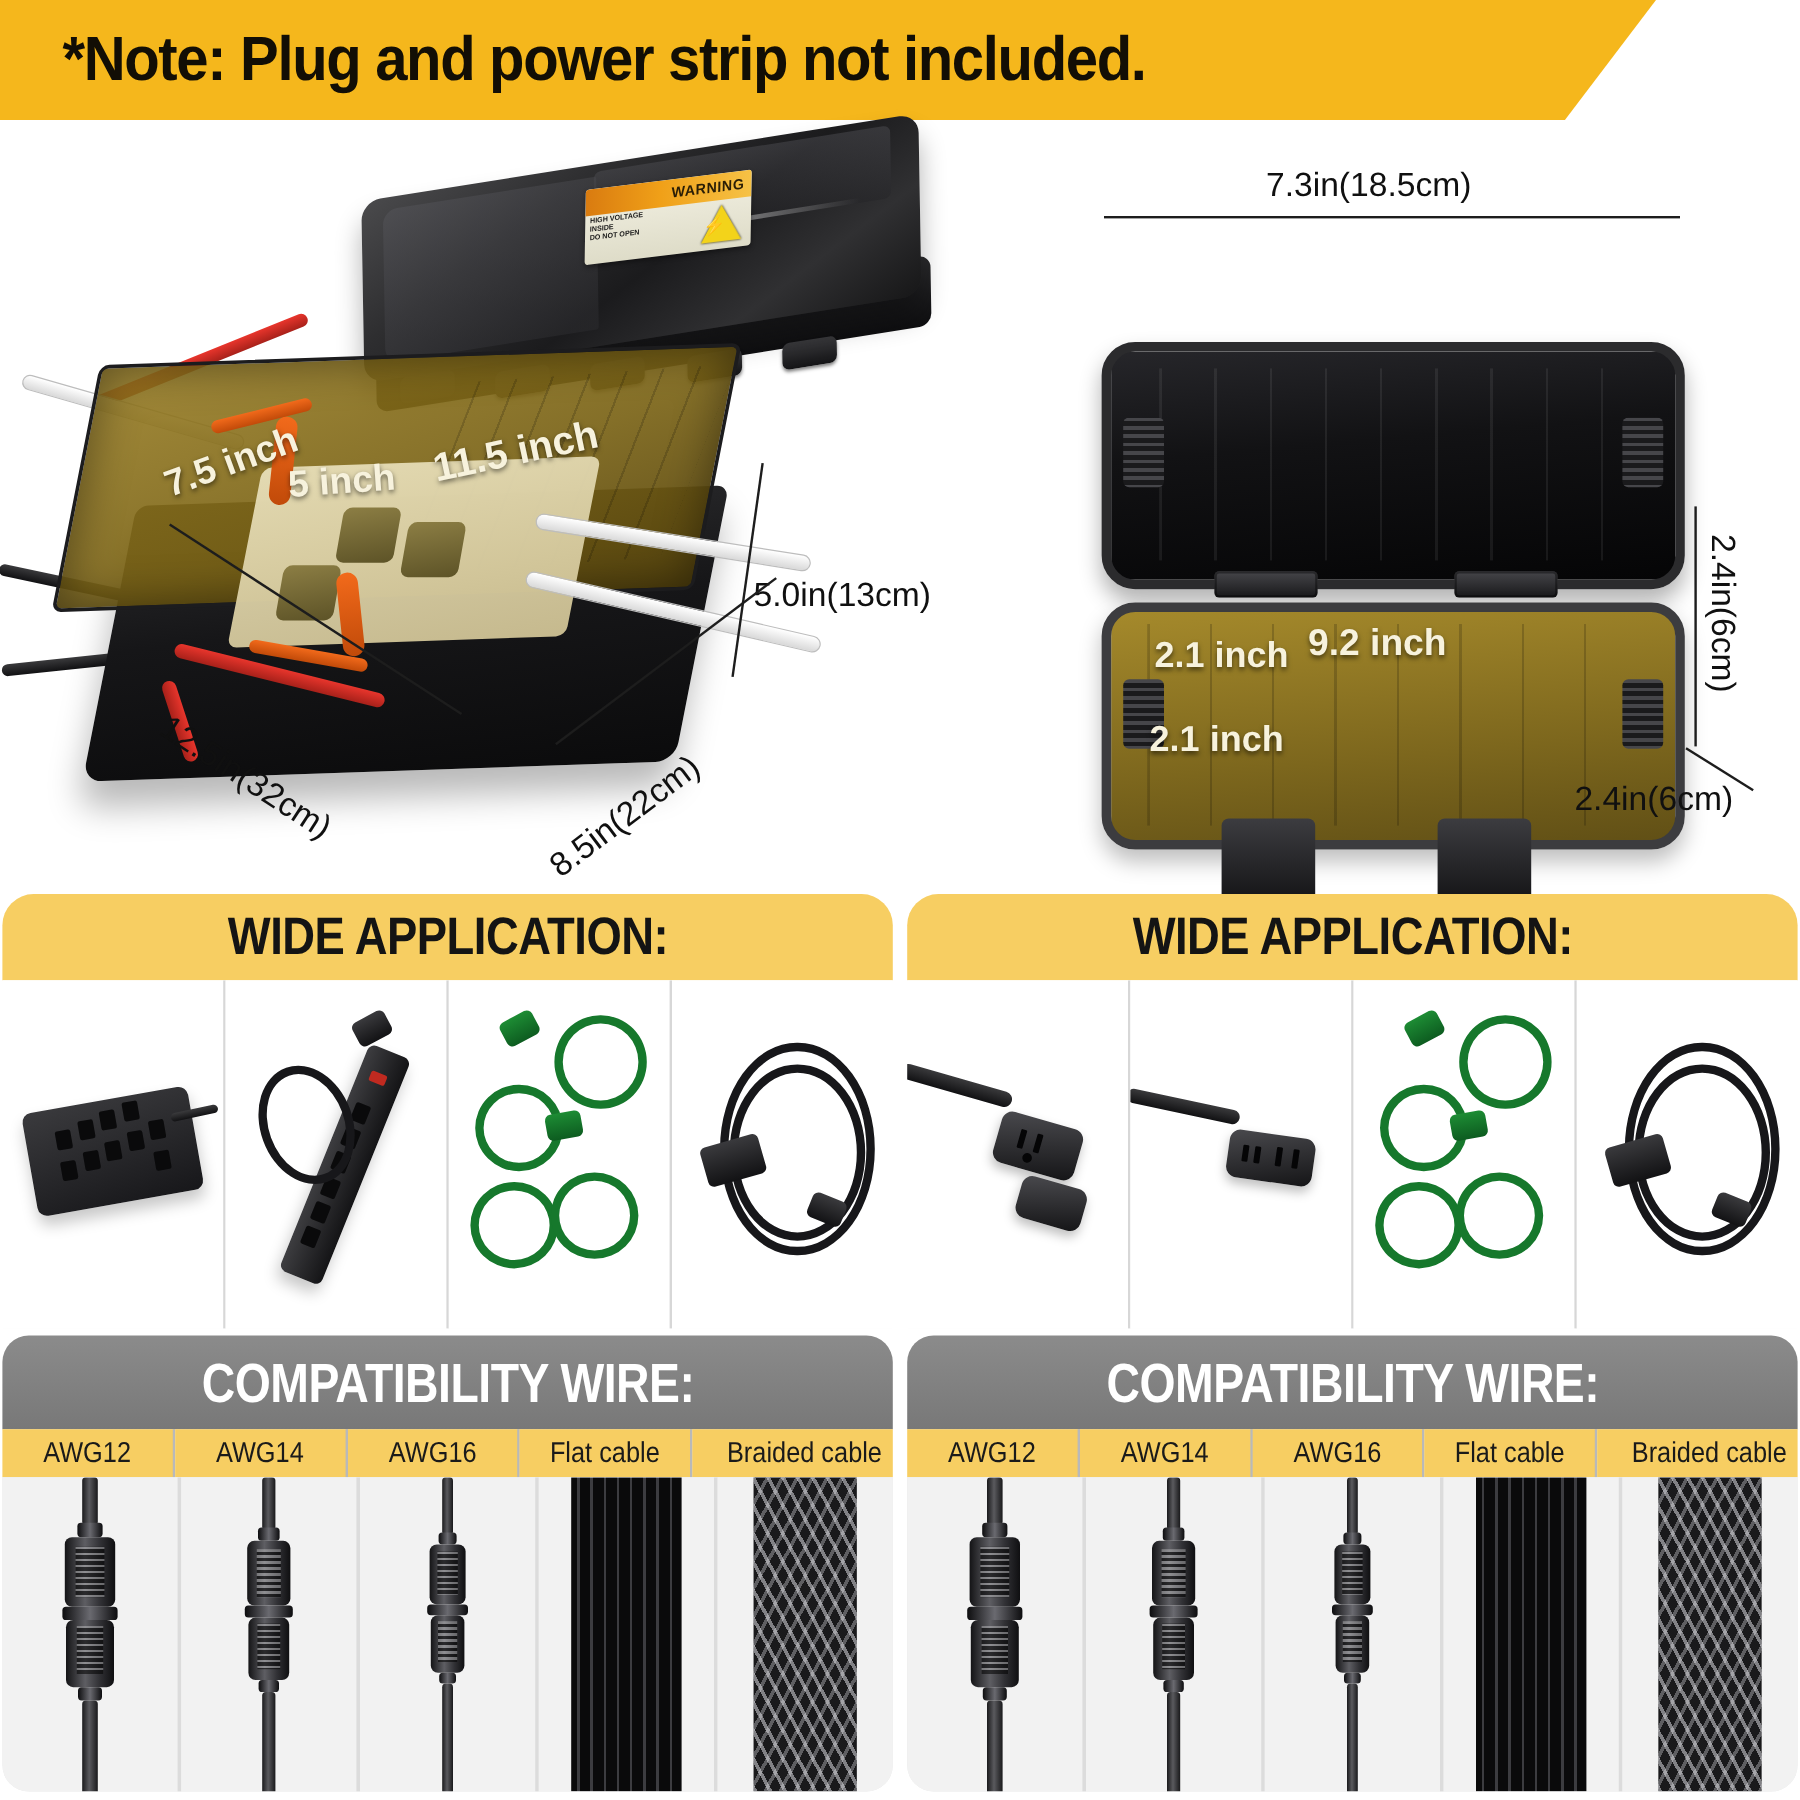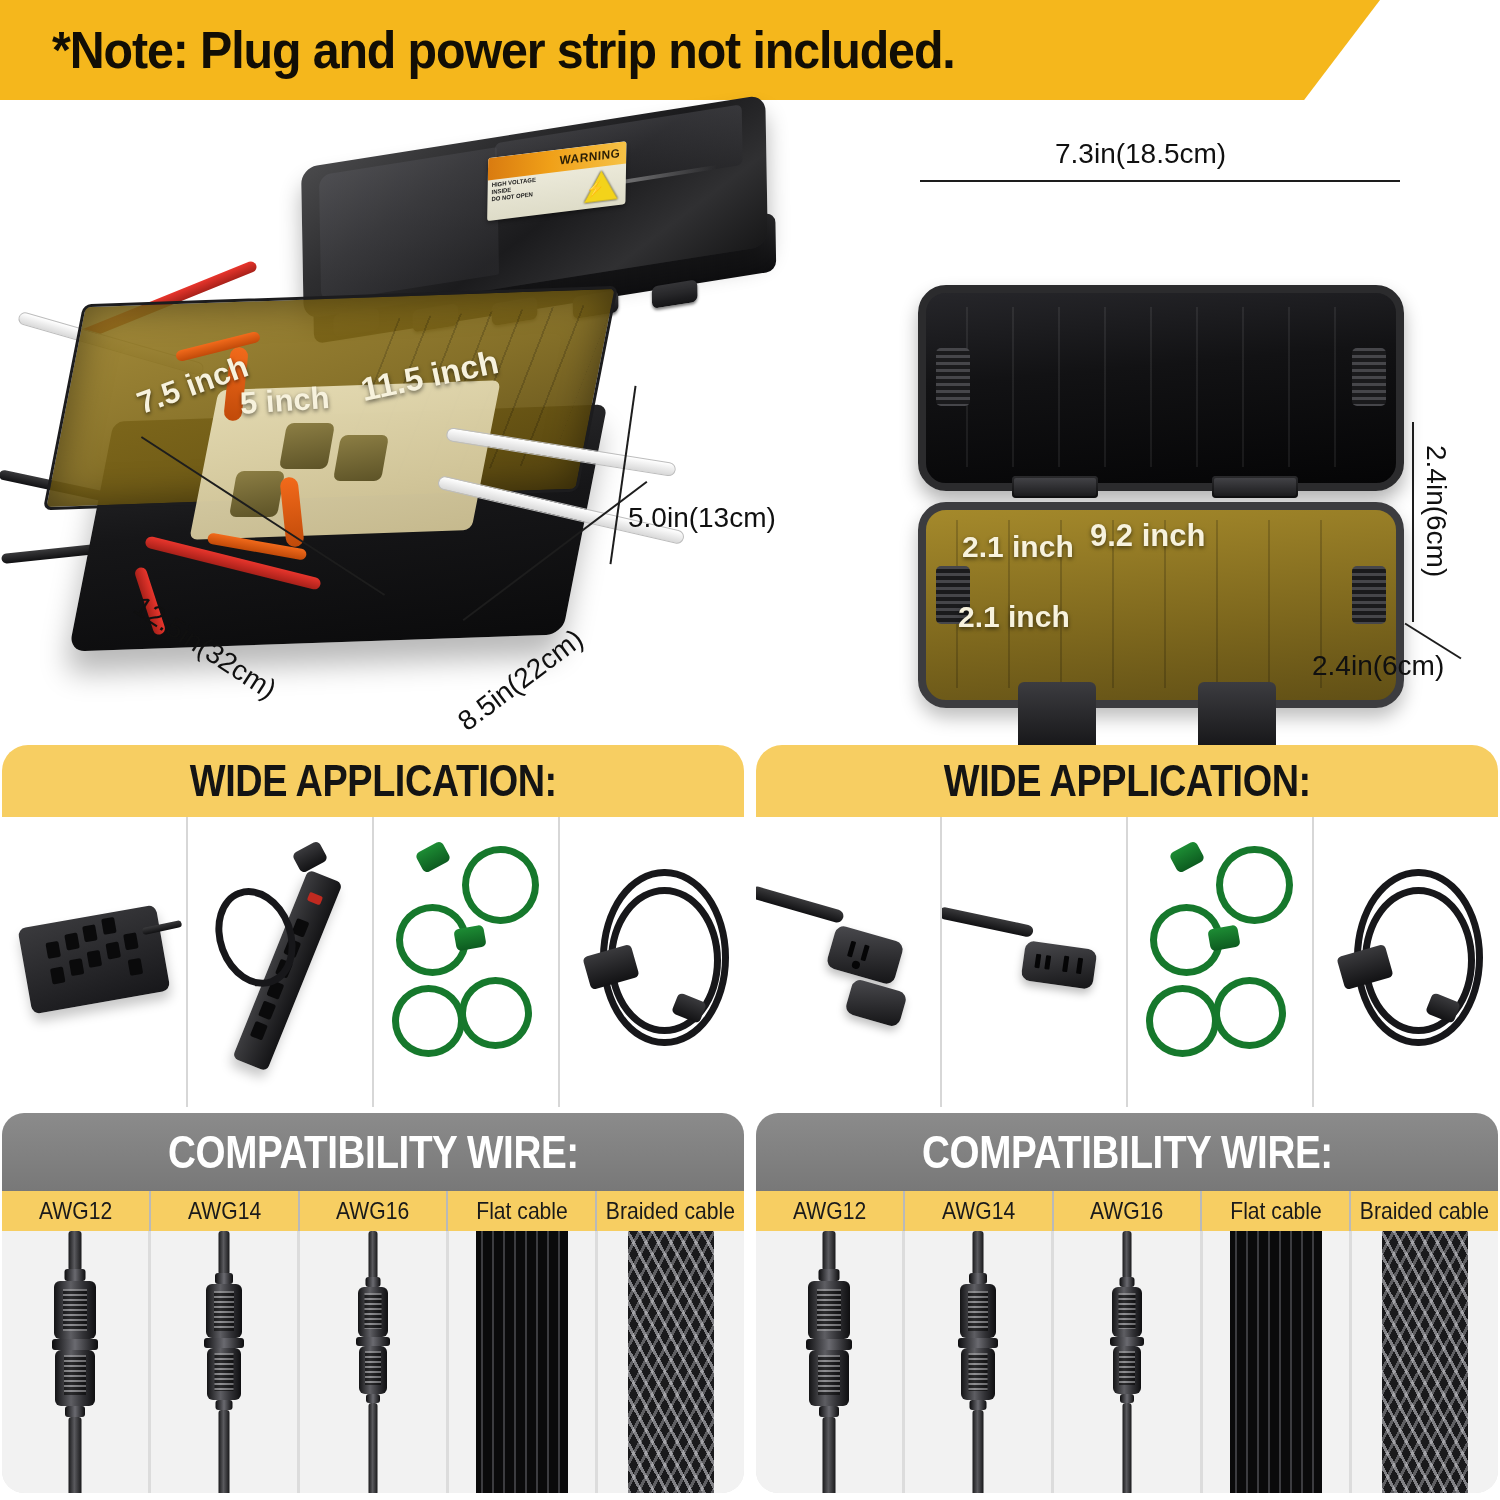--- a/index.html
+++ b/index.html
@@ -126,21 +126,21 @@
 
   .compat-banner{position:absolute;left:0;top:368px;width:100%;height:78px;
     background:linear-gradient(180deg,#8b8b8b,#787878);
     border-radius:22px 22px 0 0;display:flex;align-items:center;justify-content:center;}
   .compat-banner span{font-size:46px;font-weight:700;color:#fff;
     letter-spacing:-.5px;transform:scaleX(.84);transform-origin:center;white-space:nowrap;}
 
   .wire-head{position:absolute;left:0;top:446px;width:100%;height:40px;display:flex;}
   .wh-cell{flex:1;background:#F7CE62;border-right:2px solid #b9b9b9;
     display:flex;align-items:center;justify-content:center;}
-  .wh-cell:last-child{border-right:none;}
+  .wh-cell:last-child{border-right:none;padding-left:20px;}
   .wh-cell span{font-size:24px;color:#1a1a1a;transform:scaleX(.88);
     transform-origin:center;white-space:nowrap;}
 
   .wire-grid{position:absolute;left:0;top:486px;width:100%;height:262px;
     display:flex;background:#e9e9e9;border-radius:0 0 22px 22px;overflow:hidden;}
   .wire-cell{flex:1;background:#f2f2f2;border-right:3px solid #dcdcdc;
     position:relative;overflow:hidden;}
   .wire-cell:last-child{border-right:none;}
 
   
@@ -246,21 +246,21 @@
     <div class="cable white" style="left:390px;top:150px;width:230px;height:12px;transform:rotate(9deg);"></div>
     <div class="cable white" style="left:380px;top:208px;width:250px;height:12px;transform:rotate(13deg);"></div>
 
     <div class="dim-on-box" style="left:80px;top:72px;font-size:31px;transform:rotate(-20deg);">7.5 inch</div>
     <div class="dim-on-box" style="left:185px;top:88px;font-size:31px;transform:rotate(-4deg);">5 inch</div>
     <div class="dim-on-box" style="left:305px;top:62px;font-size:33px;transform:rotate(-12deg);">11.5 inch</div>
   </div>
 
   <div class="dimline" style="left:1120px;top:0;width:0;"></div>
   <div class="dimline" style="left:622px;top:285px;width:2px;height:180px;transform:rotate(8deg);"></div>
-  <div class="dim-label" style="left:628px;top:402px;">5.0in(13cm)</div>
+  <div class="dim-label" style="left:628px;top:380px;">5.0in(13cm)</div>
   <div class="dimline" style="left:118px;top:415px;width:290px;height:2px;transform:rotate(33deg);"></div>
   <div class="dim-label" style="left:145px;top:490px;transform:rotate(33deg);transform-origin:left top;">12.5in(32cm)</div>
   <div class="dimline" style="left:440px;top:450px;width:230px;height:2px;transform:rotate(-37deg);"></div>
   <div class="dim-label" style="left:452px;top:612px;transform:rotate(-37deg);transform-origin:left top;">8.5in(22cm)</div>
 
   <div class="rbox">
     <div class="rb-top">
       <div class="rb-topribs"></div>
     </div>
     <div class="gland" style="left:36px;top:118px;"></div>

